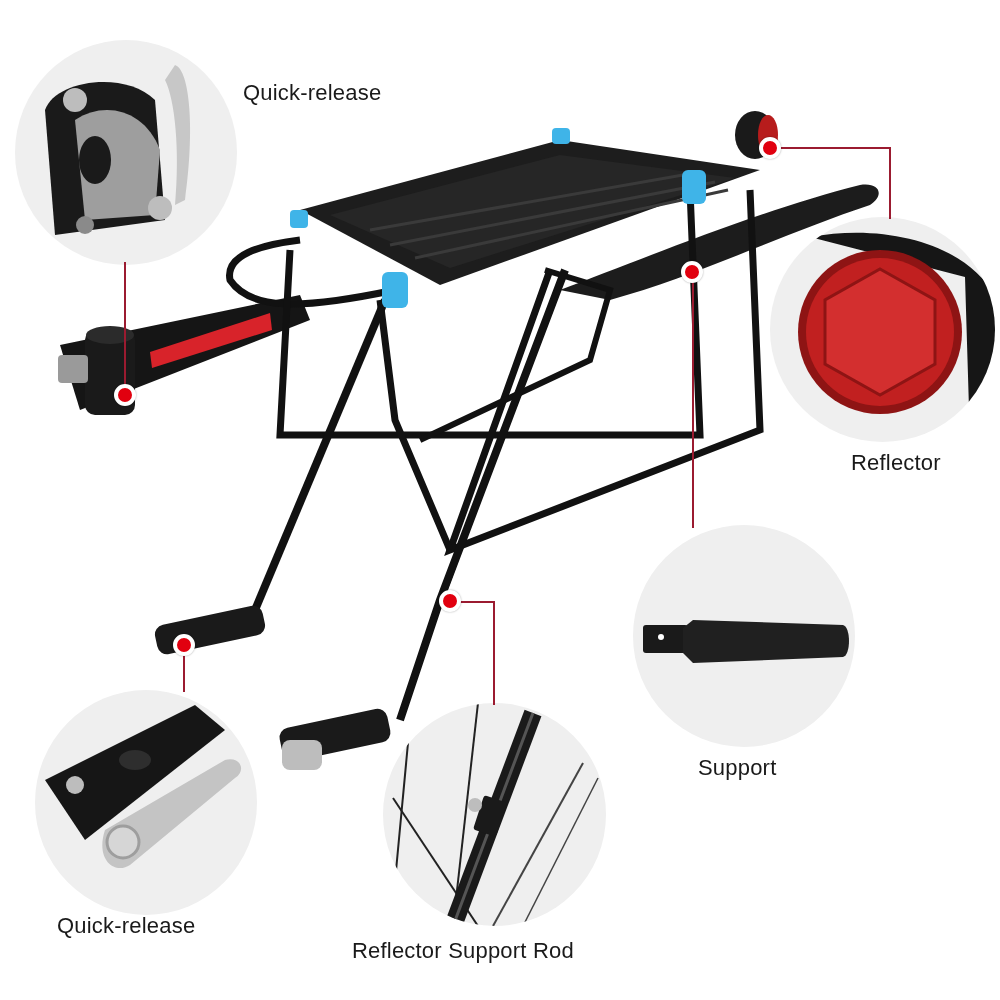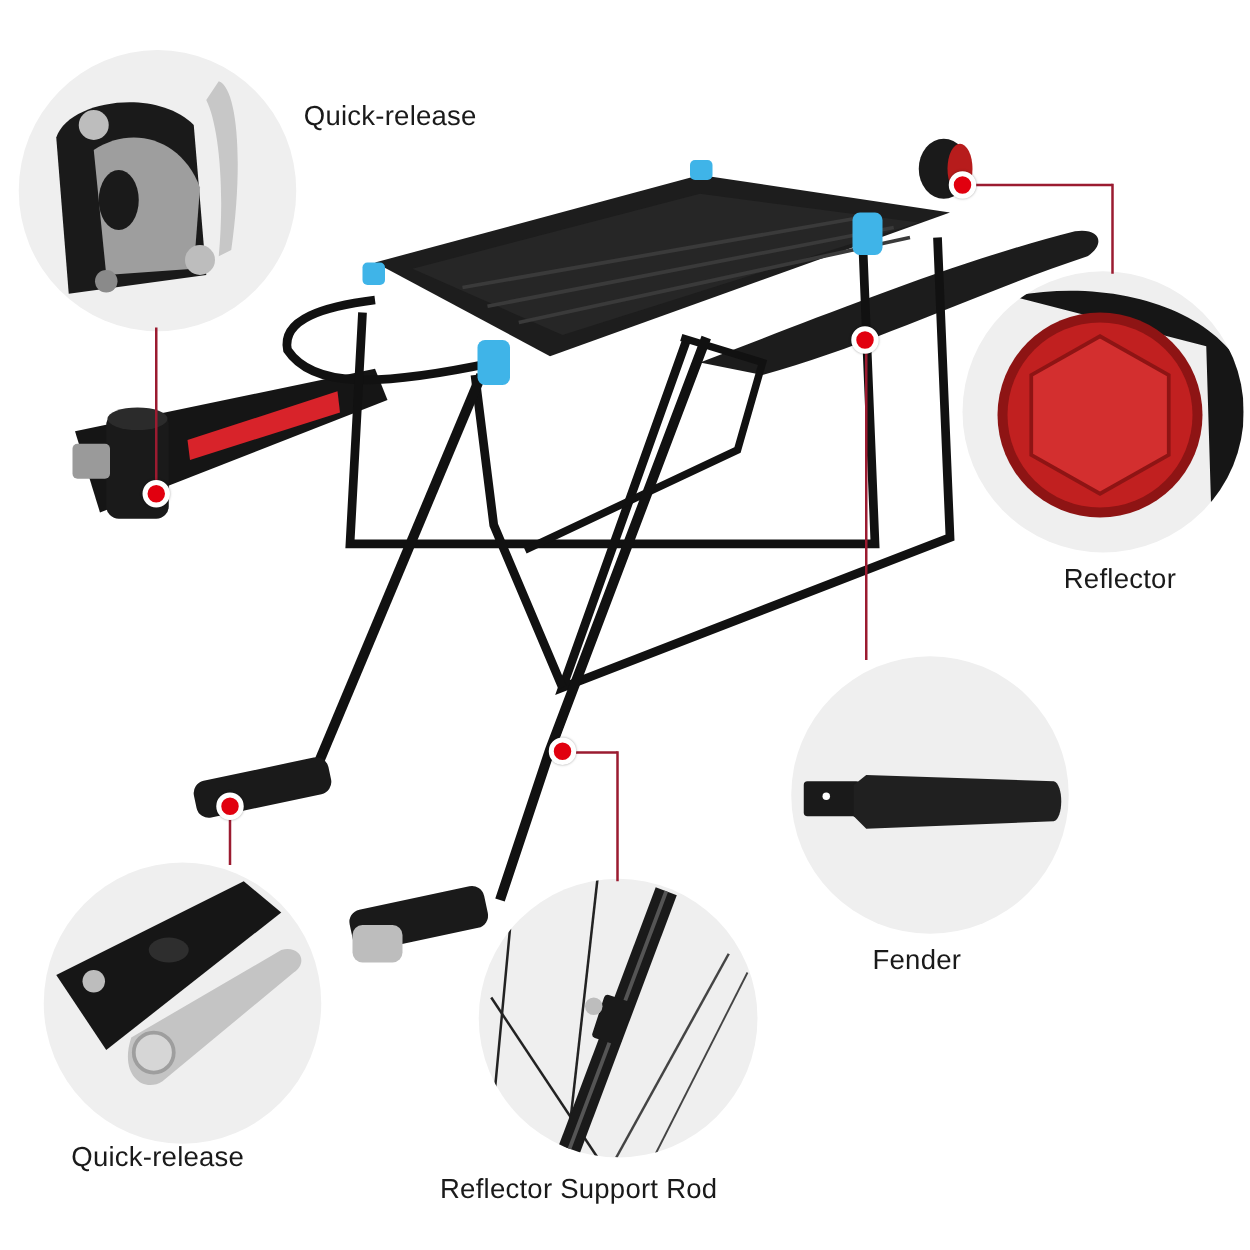--- a/index.html
+++ b/index.html
@@ -87,21 +87,21 @@
 <div class="dot" style="left:770px;top:148px;"></div>
 
 <div class="circle" style="left:633px;top:525px;width:222px;height:222px;">
   <svg width="222" height="222" viewBox="0 0 222 222">
     <rect x="10" y="100" width="45" height="28" rx="3" fill="#1a1a1a"></rect>
     <circle cx="28" cy="112" r="3" fill="#ffffff"></circle>
     <path d="M50 103 L60 95 L210 100 C218 102 218 130 210 132 L60 138 L50 128 Z" fill="#202020"></path>
   </svg>
 </div>
 <div class="label" style="left:698px;top:751px;">
-  <div>Fender</div>
+  <div>Support</div>
 </div>
 <div class="line" style="left:692px;top:276px;width:2px;height:252px;"></div>
 <div class="dot" style="left:692px;top:272px;"></div>
 
 <div class="circle" style="left:35px;top:690px;width:222px;height:225px;">
   <svg width="222" height="225" viewBox="0 0 222 225">
     <path d="M10 90 L160 15 L190 40 L50 150 Z" fill="#161616"></path>
     <ellipse cx="100" cy="70" rx="16" ry="10" fill="#2e2e2e"></ellipse>
     <circle cx="40" cy="95" r="9" fill="#bdbdbd"></circle>
     <path d="M70 140 L190 70 C205 66 212 80 200 88 L95 175 C80 185 60 170 70 140 Z" fill="#c4c4c4"></path>

